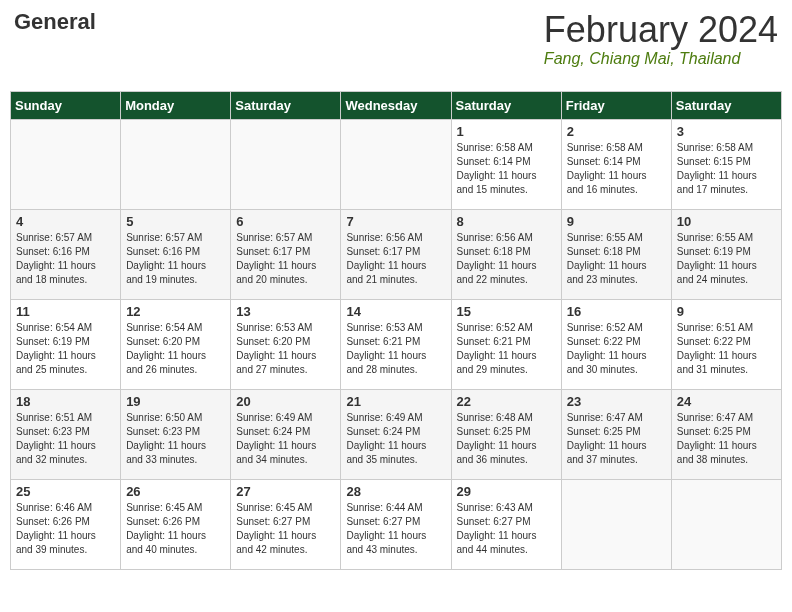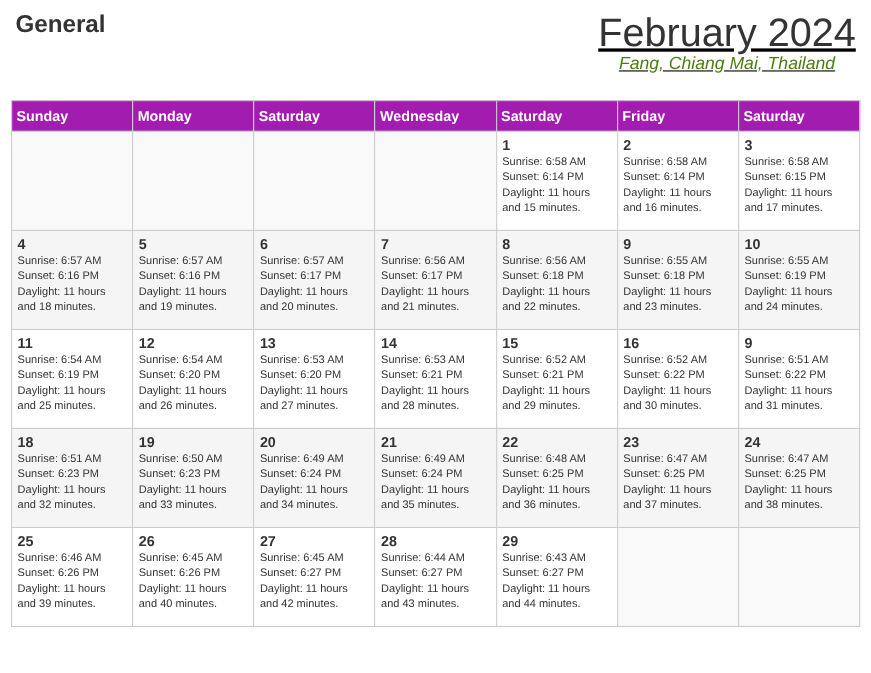--- a/index.html
+++ b/index.html
@@ -28,41 +28,40 @@
       color: #333;
       line-height: 1.1;
     }
     .logo-blue {
       font-size: 22px;
       font-weight: bold;
       color: #2176c7;
       line-height: 1.1;
     }
     .title-block {
-      text-align: center;
-      text-decoration: underline;
+      text-align: left;
     }
     .month-year {
       font-size: 36px;
       font-weight: normal;
       color: #333;
       line-height: 1.1;
     }
     .location {
       font-size: 16px;
       color: #4d7c0f;
       font-style: italic;
     }
     table {
       width: 100%;
       border-collapse: collapse;
       table-layout: fixed;
     }
     thead tr th {
-      background-color: #a21caf;
+      background-color: #14532d;
       color: #fff;
       font-size: 13px;
       font-weight: bold;
       padding: 6px 4px;
       border: 1px solid #ccc;
       text-align: left;
     }
     tbody tr td {
       vertical-align: top;
       border: 1px solid #ccc;

